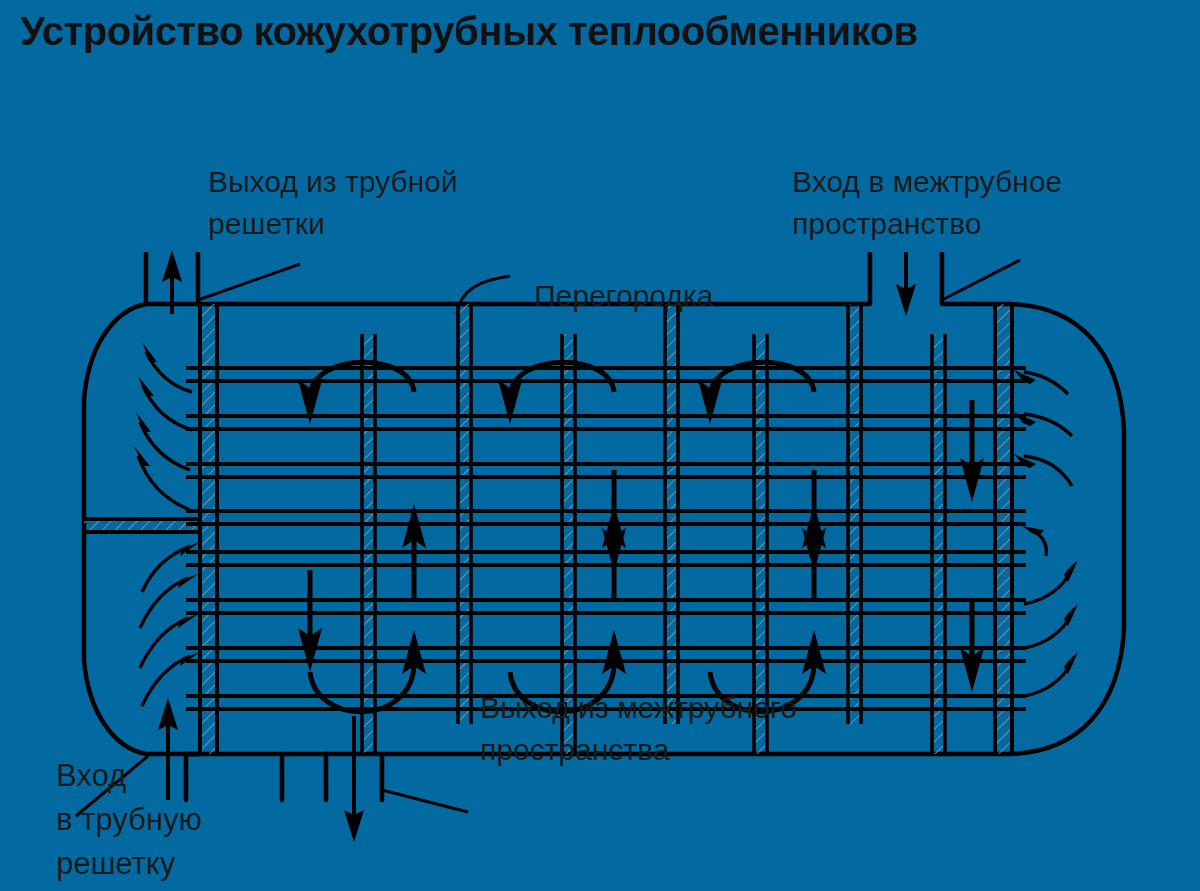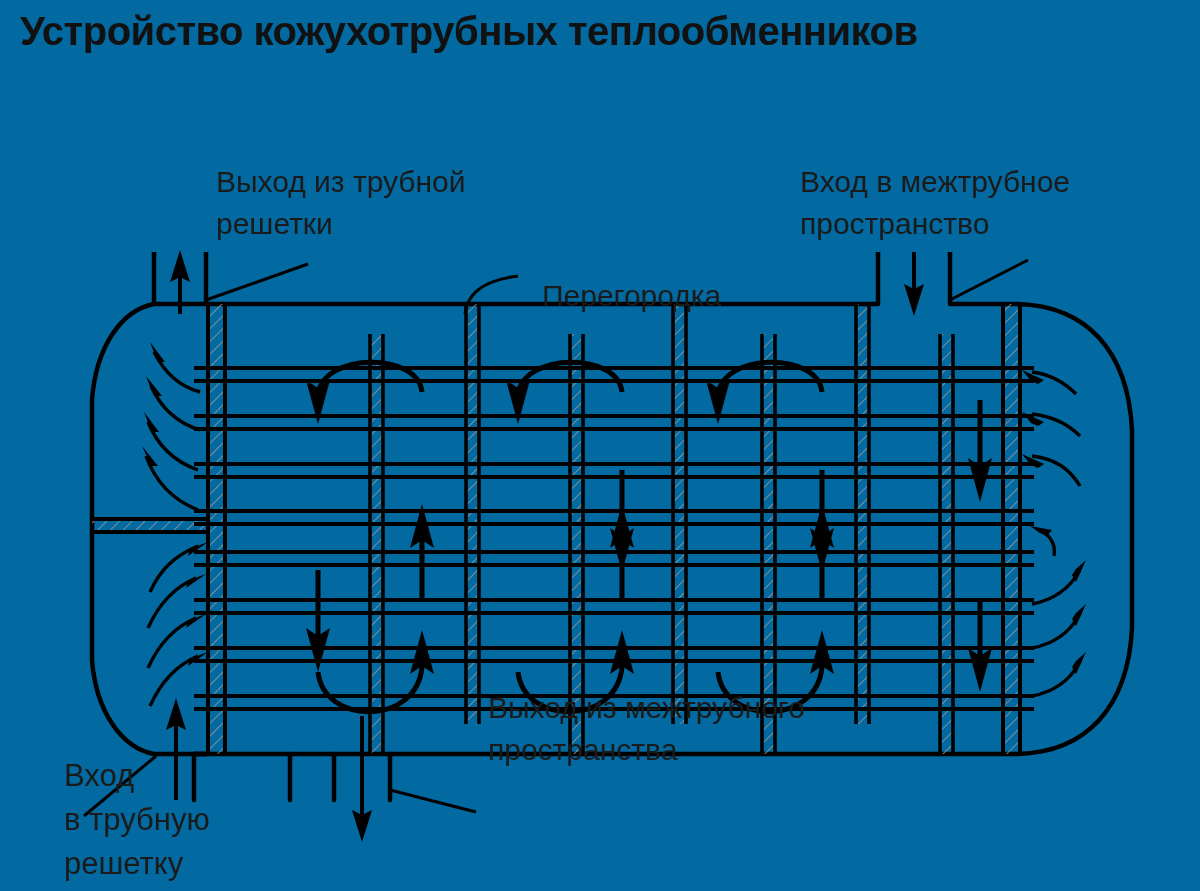--- a/index.html
+++ b/index.html
@@ -30,21 +30,21 @@
     width: 1170px;
     font-size: 40px;
     font-weight: bold;
     letter-spacing: -0.5px;
     line-height: 50px;
     white-space: nowrap;
     color: #111111;
   }
   .figure-wrap {
     position: absolute;
-    left: 18px;
+    left: 10px;
     top: 100px;
     width: 1044px;
     height: 791px;
   }
   svg.diagram {
     display: block;
     width: 1200px;
     height: 791px;
   }
   .lbl {

